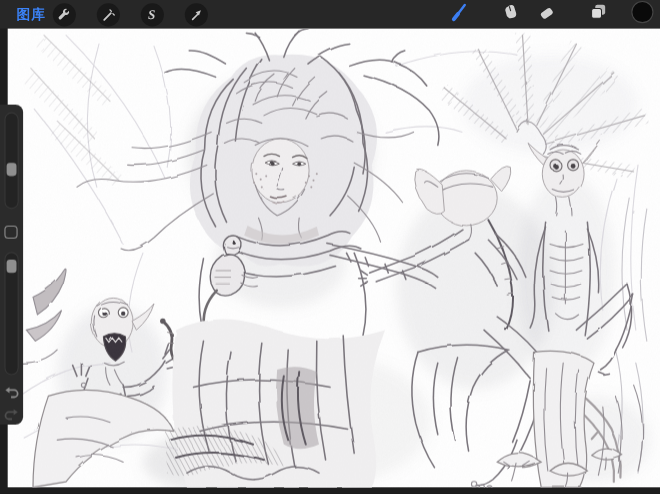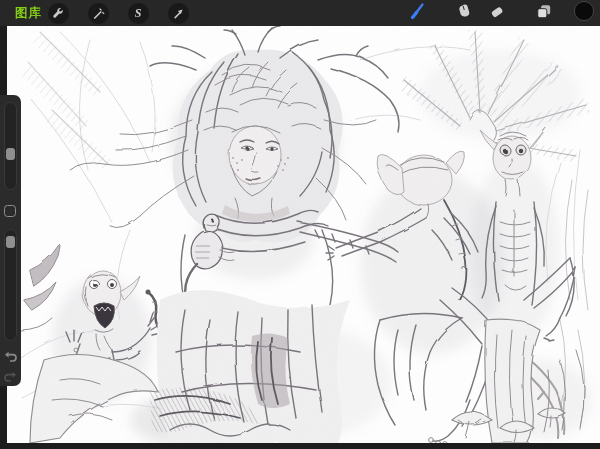--- a/index.html
+++ b/index.html
@@ -1,21 +1,21 @@
 <!DOCTYPE html>
 <html><head>
 <meta charset="utf-8">
 <style>
   html,body{margin:0;padding:0;background:#111;}
   .app{position:relative;width:600px;height:449px;background:#1d1d1d;overflow:hidden;
        font-family:"Liberation Sans",sans-serif;}
   
   .topbar{position:absolute;left:0;top:0;width:600px;height:26px;background:#272727;}
   .gallery{position:absolute;left:15px;top:0;height:26px;line-height:26px;
-           color:#84cc16;font-size:12.5px;font-weight:bold;letter-spacing:1px;cursor:default;}
+           color:#3b82f6;font-size:12.5px;font-weight:bold;letter-spacing:1px;cursor:default;}
   .cbtn{position:absolute;top:2.5px;width:21px;height:21px;border-radius:50%;
         background:#191919;display:flex;align-items:center;justify-content:center;}
   .cbtn svg{display:block}
   .rtool{position:absolute;top:3px;width:20px;height:20px;display:flex;align-items:center;justify-content:center;}
   .s-glyph{color:#cfcfcf;font-size:12px;font-weight:bold;font-style:italic;font-family:"Liberation Serif",serif;}
   
   .canvas{position:absolute;left:7px;top:26px;width:593px;height:417px;background:#ffffff;}
   .canvas svg{position:absolute;left:0;top:0;}
   
   .sidebar{position:absolute;left:0;top:95px;width:21px;height:291px;background:#2b2b2b;

